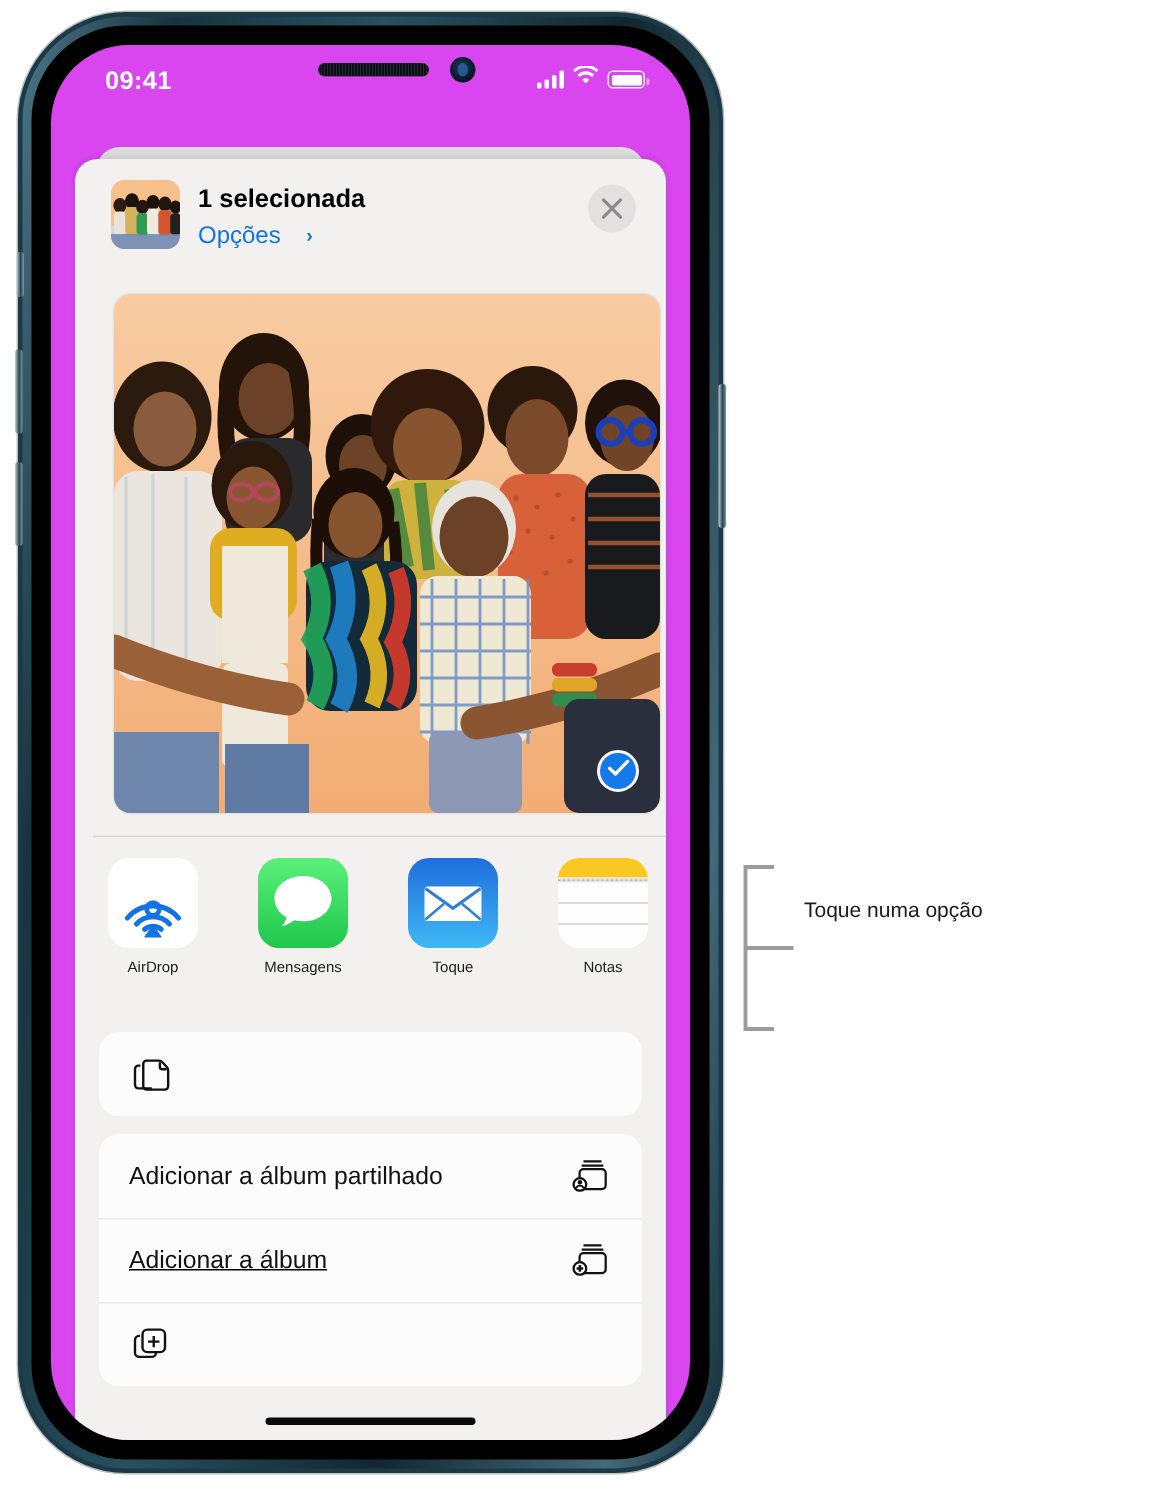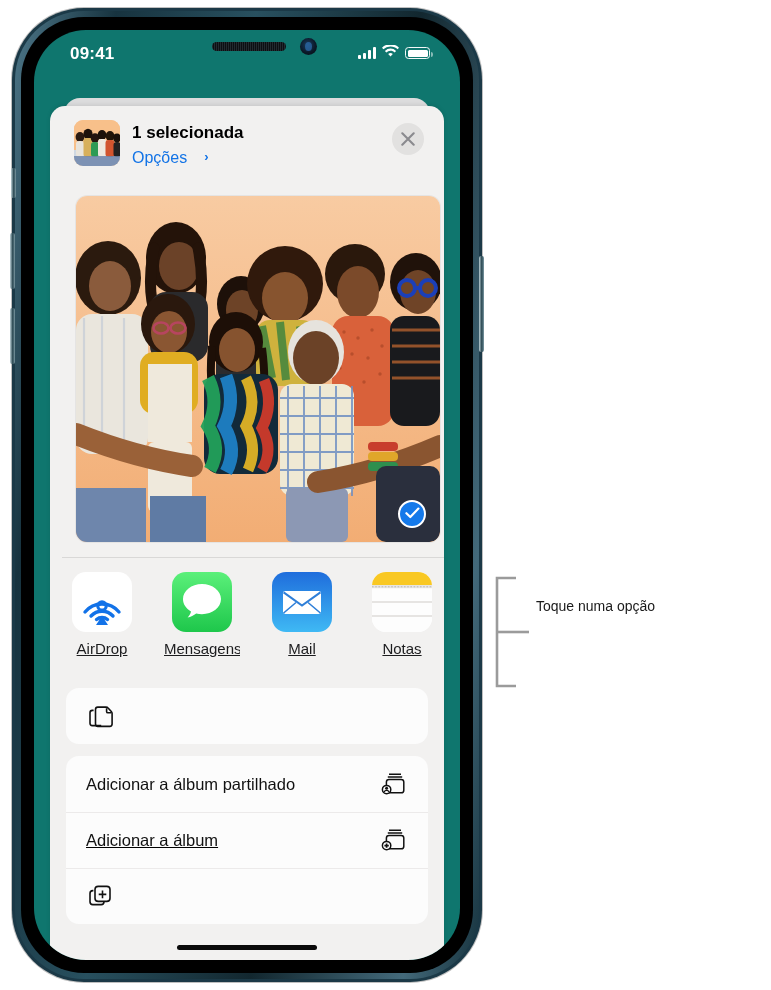--- a/index.html
+++ b/index.html
@@ -17,21 +17,21 @@
     position:absolute;left:3px;top:3px;right:3px;bottom:3px;
     border-radius:69px;
     background:linear-gradient(100deg,#4d7688 0%,#17333f 16%,#28505f 38%,#12272f 64%,#43697a 88%,#16323d 100%);
   }
   #phone-frame .bezel{
     position:absolute;left:9px;top:9px;right:9px;bottom:9px;
     border-radius:63px;background:#000;
   }
   #phone-screen{
     position:absolute;left:22px;top:22px;right:22px;bottom:22px;
-    border-radius:52px;background:#0f766e;overflow:hidden;
+    border-radius:52px;background:#d946ef;overflow:hidden;
   }
   
   .side-btn{position:absolute;background:linear-gradient(90deg,#bfd2d8,#27454f 55%,#7e9ba5);border-radius:2px;}
   .sb-mute{left:-1px;top:160px;width:5px;height:30px;}
   .sb-vup{left:-2px;top:225px;width:5px;height:56px;}
   .sb-vdn{left:-2px;top:300px;width:5px;height:56px;}
   .sb-pwr{right:-2px;top:248px;width:5px;height:96px;}
 
   
   #status-bar{position:absolute;left:0;top:0;width:100%;height:58px;color:#fff;}
@@ -82,21 +82,21 @@
   #photo-main{left:26px;width:364px;height:346px;}
   #photo-check{position:absolute;right:14px;bottom:14px;width:28px;height:28px;border-radius:50%;
       background:#1479ea;border:2px solid #fff;box-sizing:border-box;
       display:flex;align-items:center;justify-content:center;}
   #strip-divider{position:absolute;left:12px;right:0;bottom:0;height:1px;background:#d9d8d7;}
 
   
   #app-row{position:relative;height:122px;}
   .app-item{position:absolute;top:14px;width:76px;text-align:center;cursor:pointer;}
   .app-icon{width:60px;height:60px;margin:0 auto;border-radius:14px;position:relative;overflow:hidden;}
-  .app-label{margin-top:8px;font-size:15px;color:#1c1c1e;white-space:nowrap;overflow:hidden;text-decoration:underline;}
+  .app-label{margin-top:8px;font-size:10px;color:#1c1c1e;white-space:nowrap;overflow:hidden;}
 
   
   #actions{position:absolute;left:16px;right:16px;top:582px;}
   .action-group{background:#fcfcfc;border-radius:13px;margin-bottom:12px;overflow:hidden;}
   .action-row{position:relative;height:56px;display:flex;align-items:center;
       padding:0 18px 0 20px;cursor:pointer;}
   .action-row + .action-row{box-shadow:inset 0 1px 0 #eceaea;text-decoration:underline;}
   .action-label{flex:1;font-size:16.5px;color:#111;}
   .action-icon{width:30px;height:30px;display:flex;align-items:center;justify-content:center;}
 
@@ -334,21 +334,21 @@
         </div>
 
         <div class="app-item" style="left:214px">
           <div class="app-icon" style="background:linear-gradient(180deg,#1f6ddc,#3fb9f4);">
             <svg width="60" height="60" viewBox="0 0 60 60">
               <rect x="11" y="19" width="38" height="23" rx="2.4" fill="#fff"></rect>
               <path d="M11.6 20.3 30 33.5 48.4 20.3" fill="none" stroke="#2f7fd8" stroke-width="2.1"></path>
               <path d="M11.6 41 24 30.5M48.4 41 36 30.5" fill="none" stroke="#2f7fd8" stroke-width="1.6"></path>
             </svg>
           </div>
-          <div class="app-label">Mail</div>
+          <div class="app-label">Toque</div>
         </div>
 
         <div class="app-item" style="left:314px">
           <div class="app-icon" style="background:#fff;">
             <svg width="60" height="60" viewBox="0 0 60 60">
               <rect width="60" height="60" fill="#fdfdfd"></rect>
               <rect width="60" height="13" fill="#f9c823"></rect>
               <rect y="13" width="60" height="3.2" fill="#e7e5e2"></rect>
               <g stroke="#b9b7b4" stroke-width="1" stroke-dasharray="1.6 1.6">
                 <path d="M0 14.8h60"></path>

